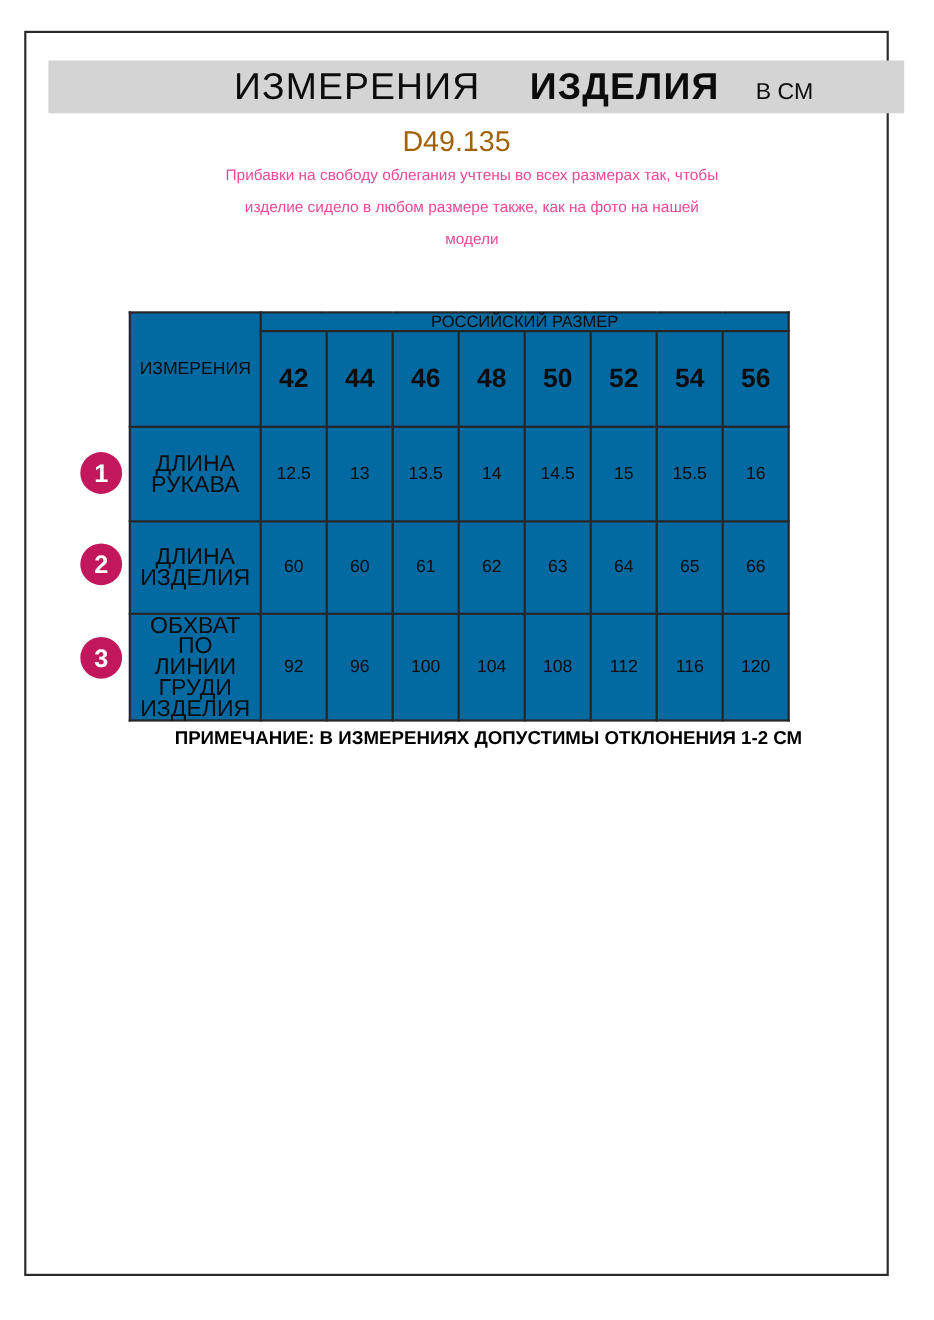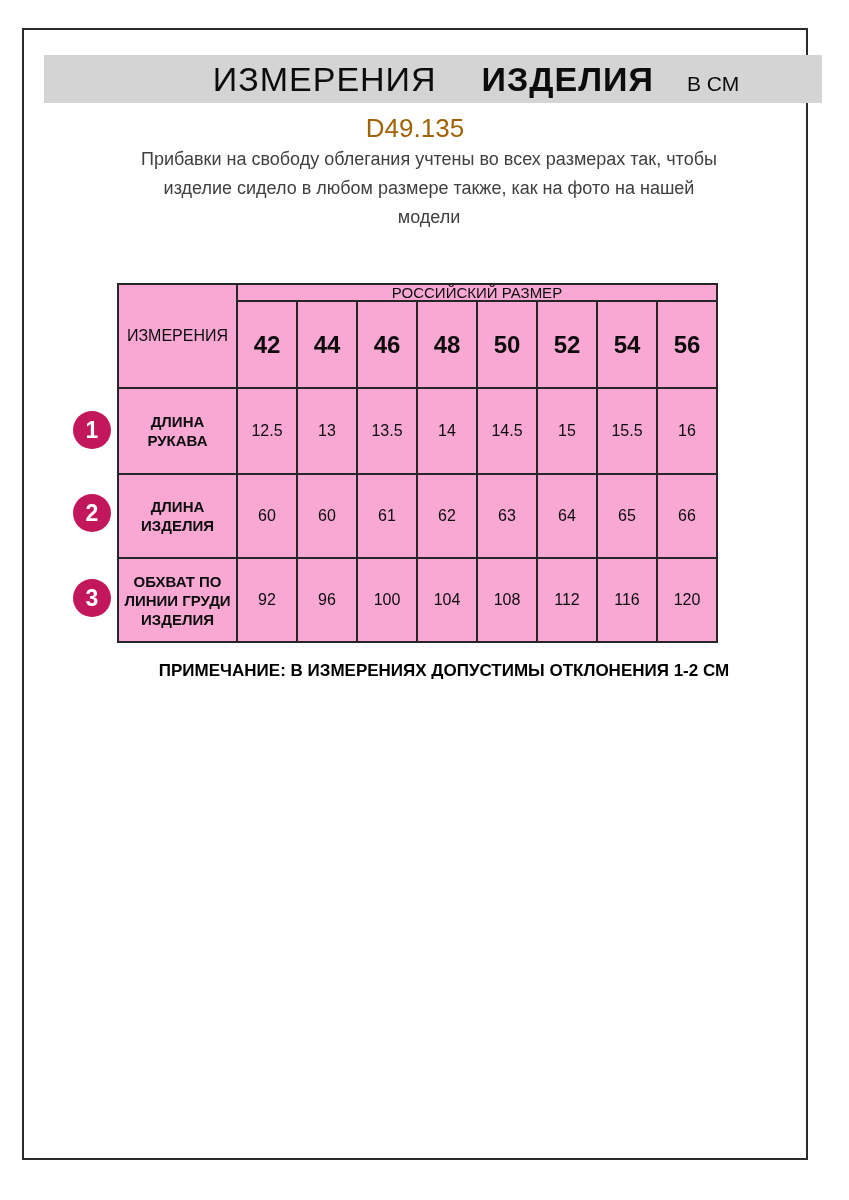--- a/index.html
+++ b/index.html
@@ -65,37 +65,37 @@
     font-size: 26px;
     line-height: 30px;
     color: #a16207;
   }
   .description {
     position: absolute;
     left: 22px;
     top: 145px;
     width: 814px;
     text-align: center;
-    font-size: 18px;
+    font-size: 14px;
     line-height: 29px;
-    color: #404040;
+    color: #ec4899;
   }
   table.size-table {
     position: absolute;
     left: 117px;
     top: 283px;
     border-collapse: collapse;
     table-layout: fixed;
   }
   table.size-table td {
     border: 2px solid #262626;
     text-align: center;
     vertical-align: middle;
     padding: 0;
-    background: #f9a8d4;
+    background: #0369a1;
   }
   col.c-label { width: 119px; }
   col.c-size  { width: 60px; }
   tr.r-group { height: 15px; }
   tr.r-sizes { height: 87px; }
   tr.r-data-0 { height: 86px; }
   tr.r-data-1 { height: 84px; }
   tr.r-data-2 { height: 84px; }
   td.corner-cell {
     font-size: 16px;
@@ -105,25 +105,24 @@
     font-size: 15px;
     line-height: 1;
     color: #0c0c0c;
   }
   td.size-cell {
     font-size: 24px;
     font-weight: bold;
     color: #0c0c0c;
   }
   td.label-cell {
-    font-size: 15px;
+    font-size: 21px;
     line-height: 19px;
     white-space: pre-line;
     color: #0c0c0c;
-    font-weight: bold;
   }
   td.value-cell {
     font-size: 16px;
     color: #0c0c0c;
   }
   .badge {
     position: absolute;
     left: 73px;
     width: 38px;
     height: 38px;

